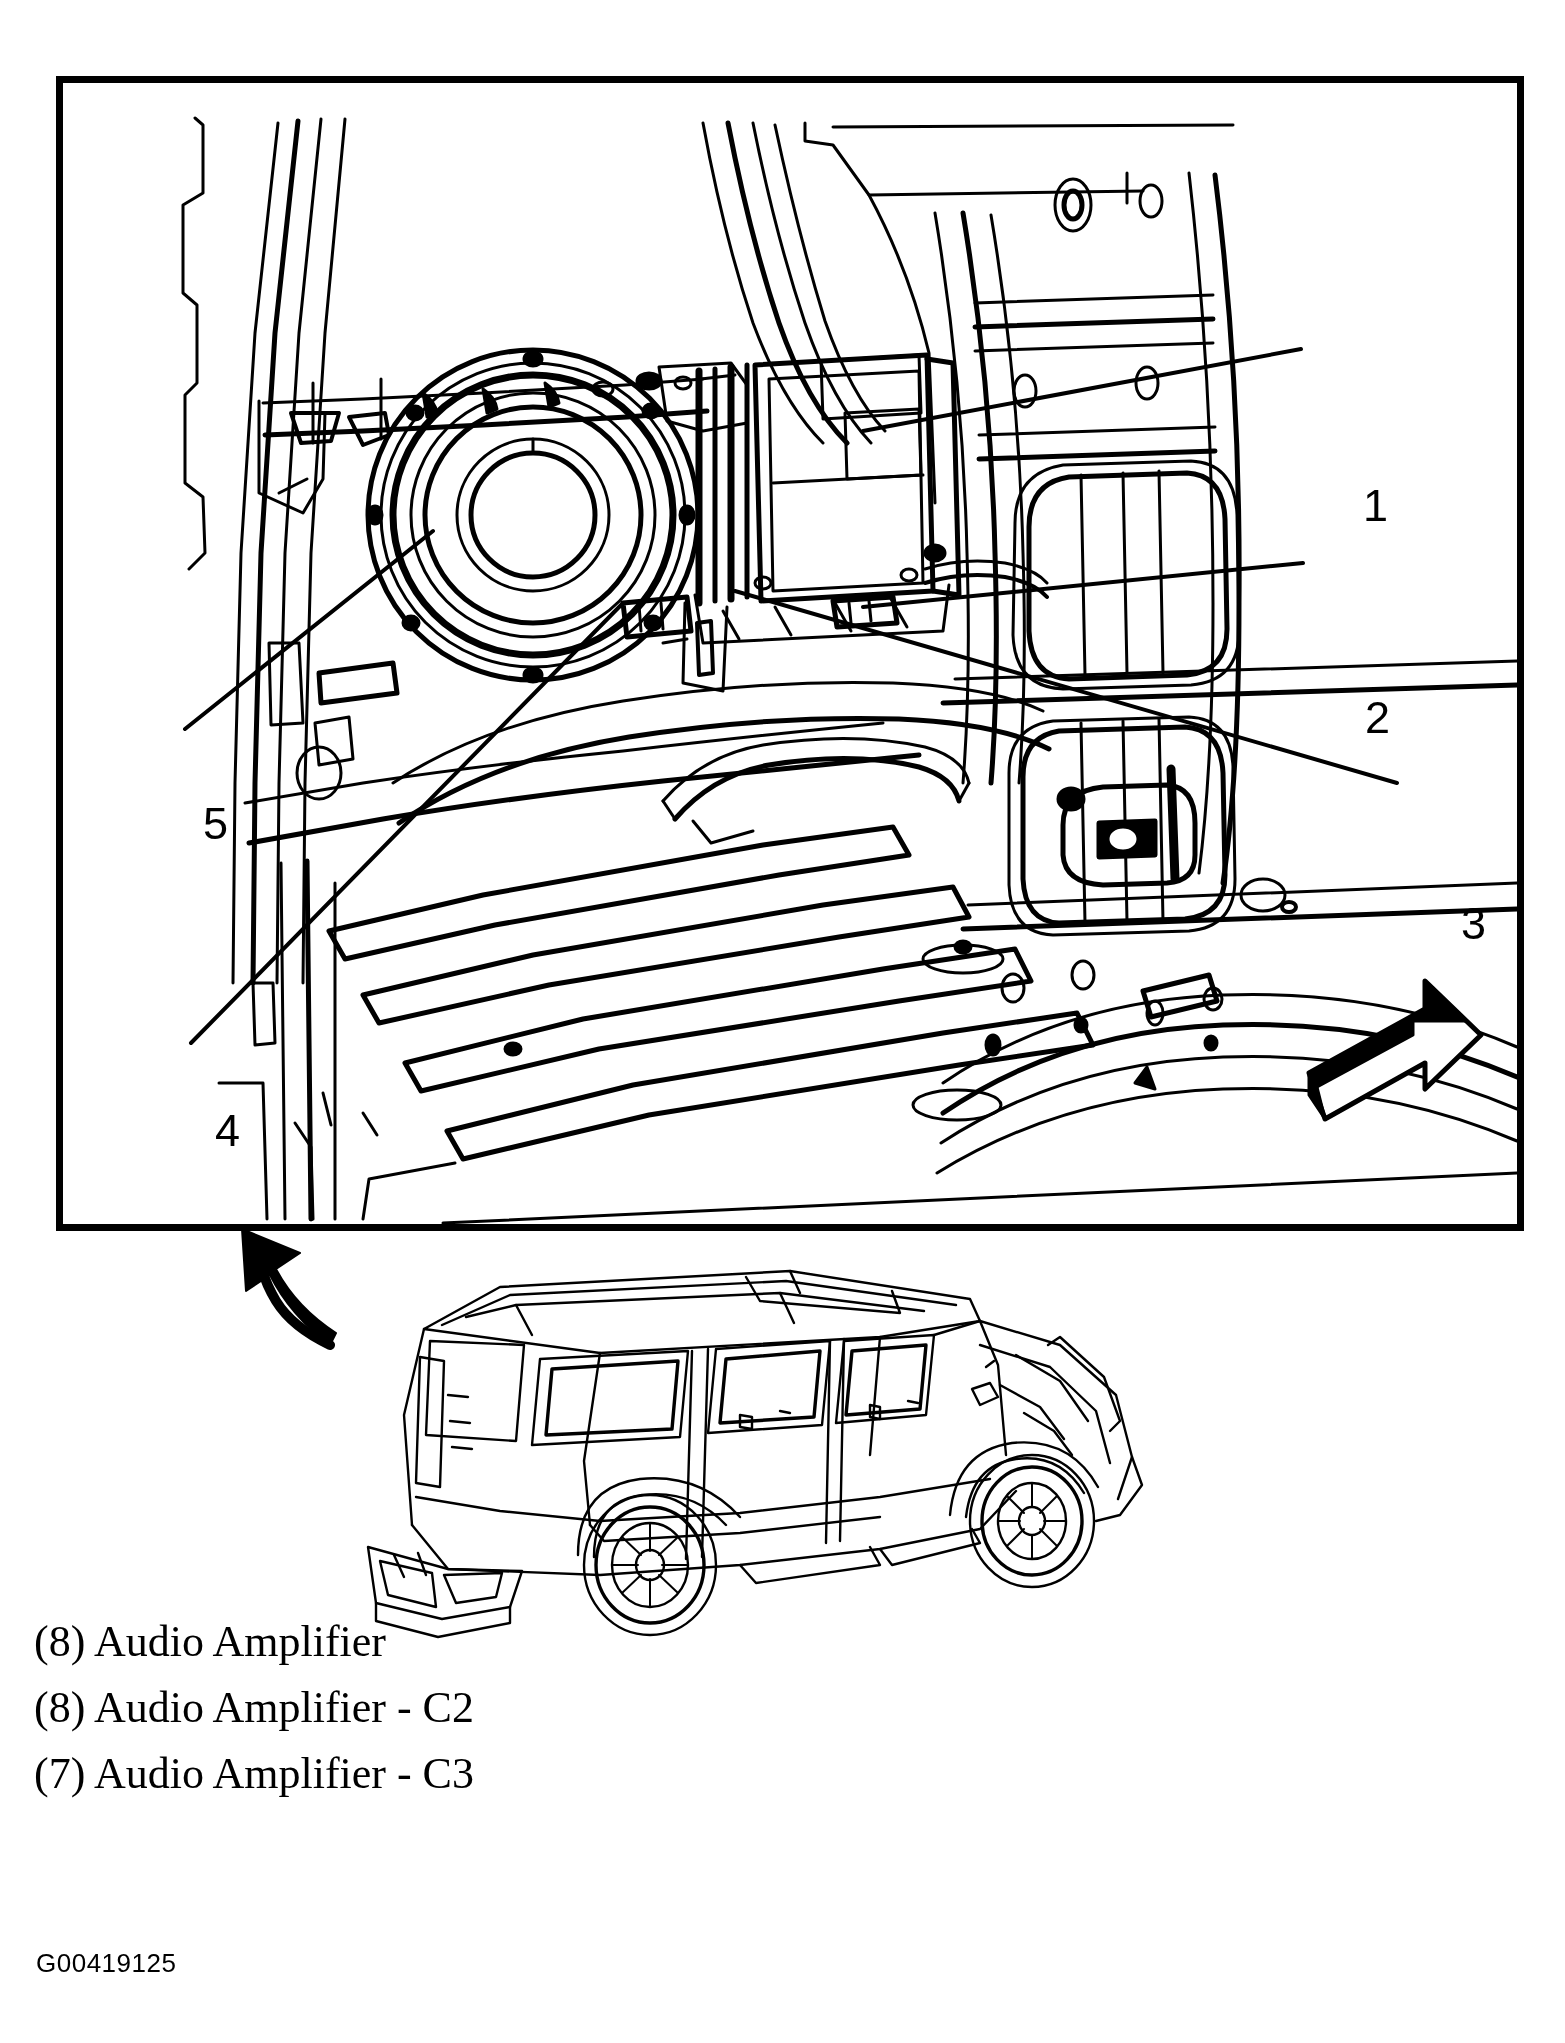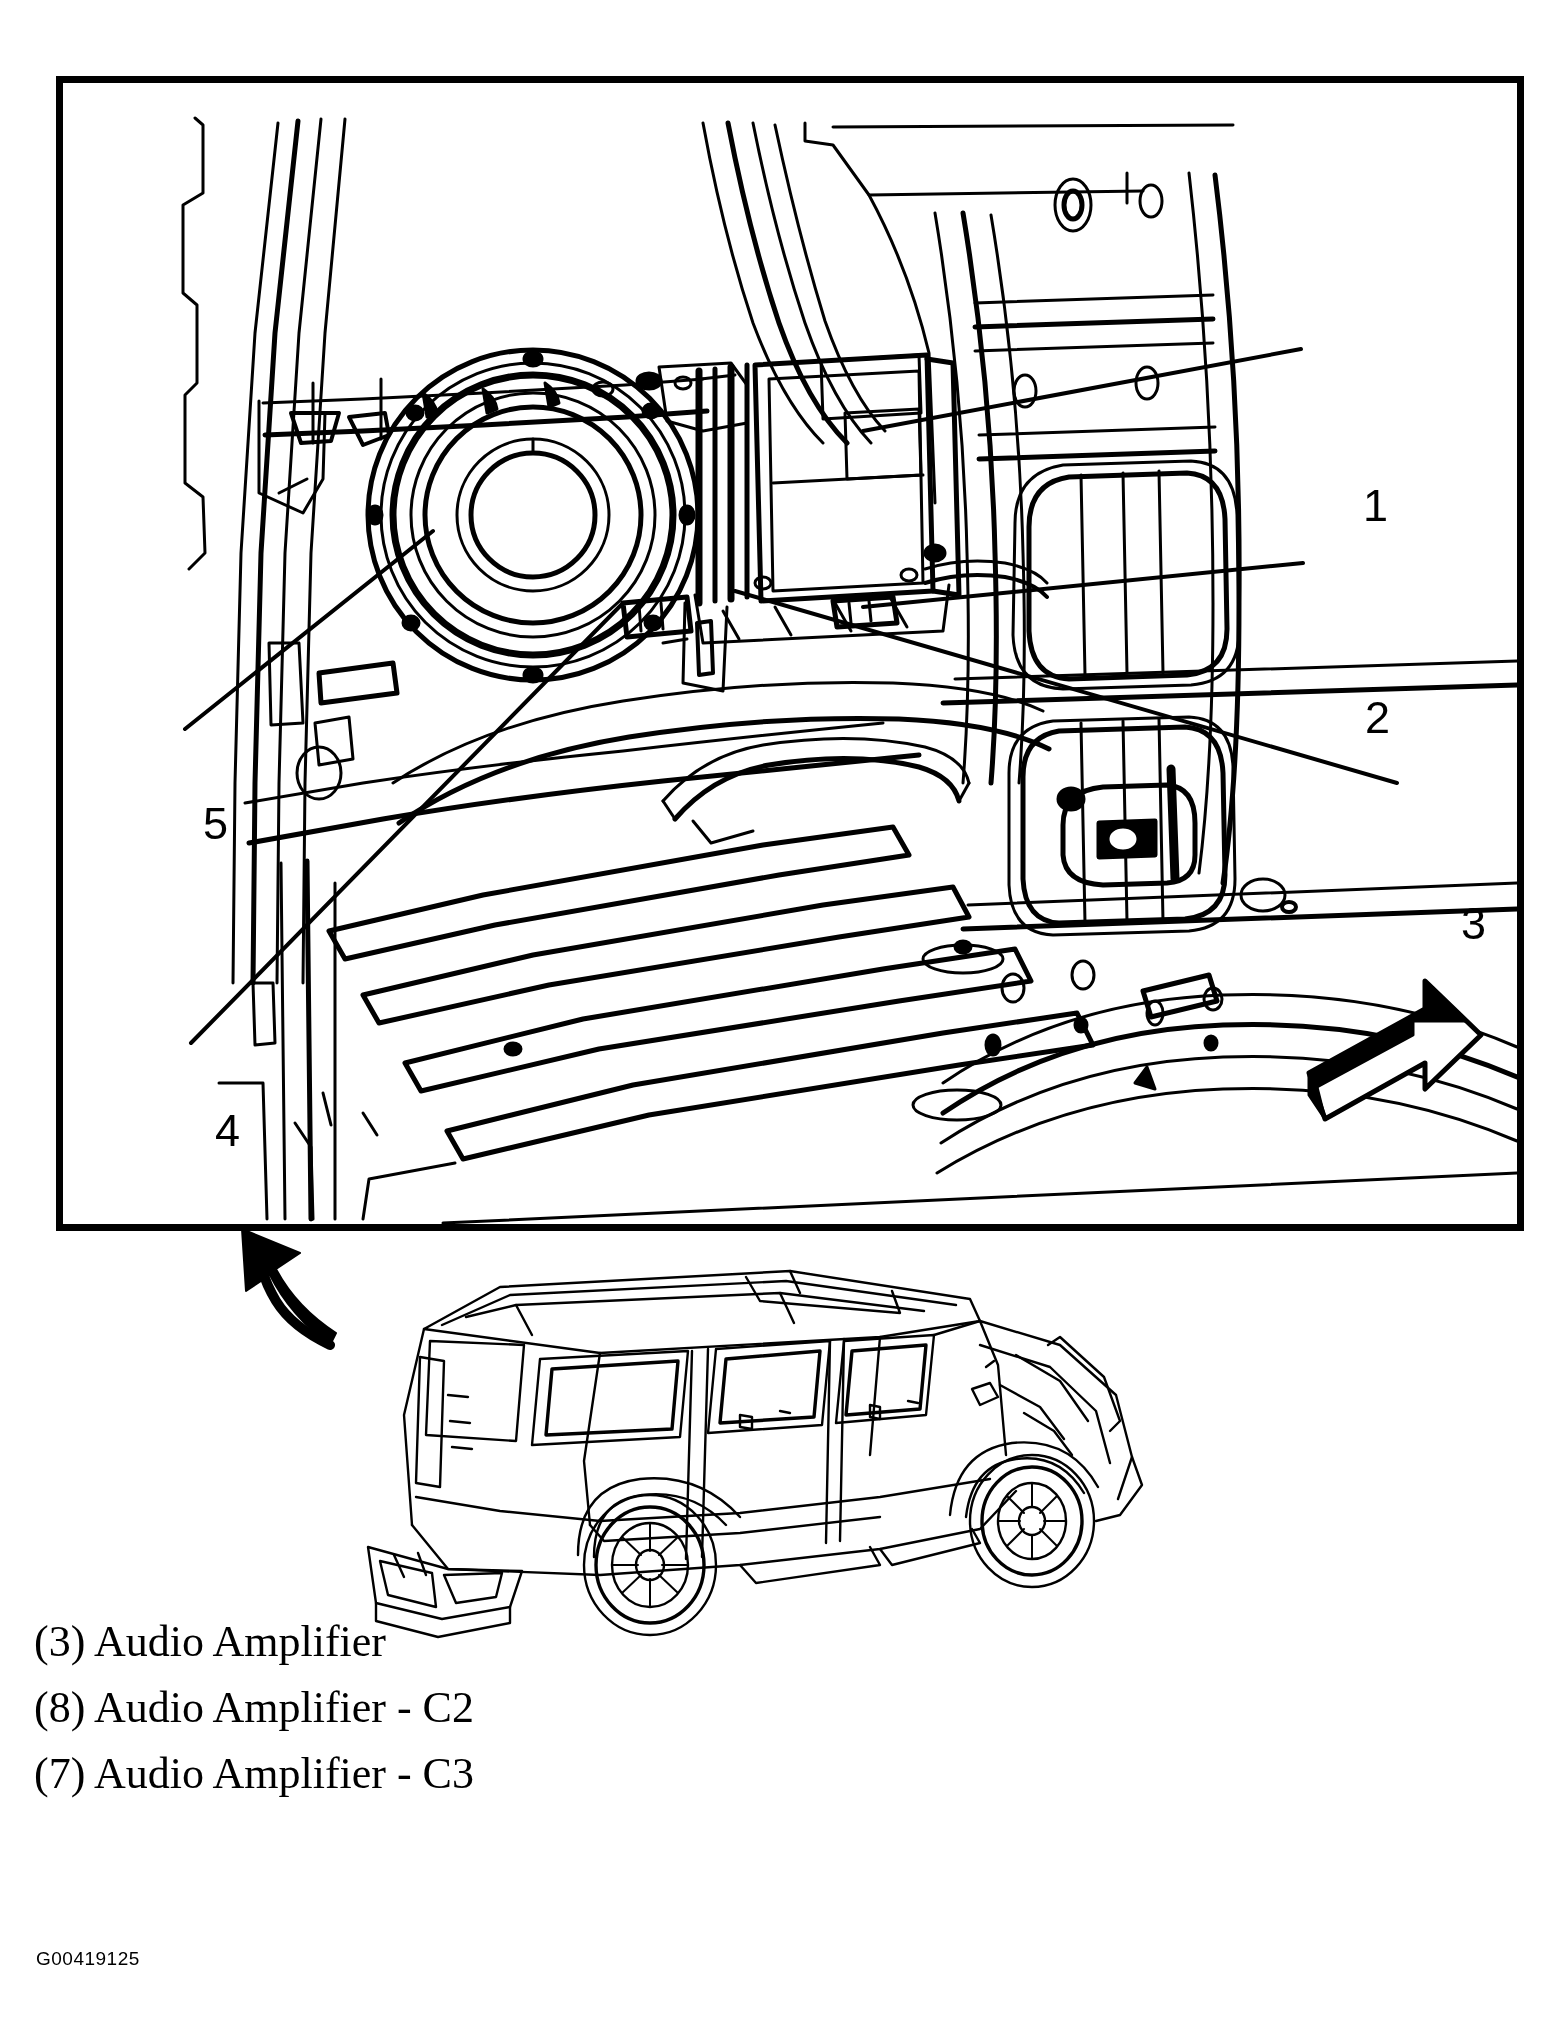--- a/index.html
+++ b/index.html
@@ -79,21 +79,21 @@
     line-height: 1.0;
     margin-bottom: 22px;
     white-space: nowrap;
     color: #000000;
   }
   #figure-code {
     position: absolute;
     left: 36px;
     top: 1948px;
     font-family: "Liberation Sans", sans-serif;
-    font-size: 19px;
+    font-size: 26px;
     letter-spacing: 0.5px;
     color: #000000;
   }
 </style>
 </head>
 <body>
 
 <div id="diagram-panel">
 
   <svg id="diagram-svg" viewBox="0 0 1454 1141" preserveAspectRatio="none">
@@ -448,18 +448,18 @@
 
       <path d="M560 340 L576 358 L700 340 L690 322"></path>
       <path d="M700 324 L712 340 L800 318 L792 304"></path>
 
       <path d="M792 164 L810 158 L818 172 L800 180 Z"></path>
     </g>
   </svg>
 </div>
 
 <div id="legend">
-  <div class="legend-row">(3) Audio Amplifier</div>
+  <div class="legend-row">(8) Audio Amplifier</div>
   <div class="legend-row">(8) Audio Amplifier - C2</div>
   <div class="legend-row">(7) Audio Amplifier - C3</div>
 </div>
 
 <div id="figure-code">G00419125</div>
 
 </body></html>

